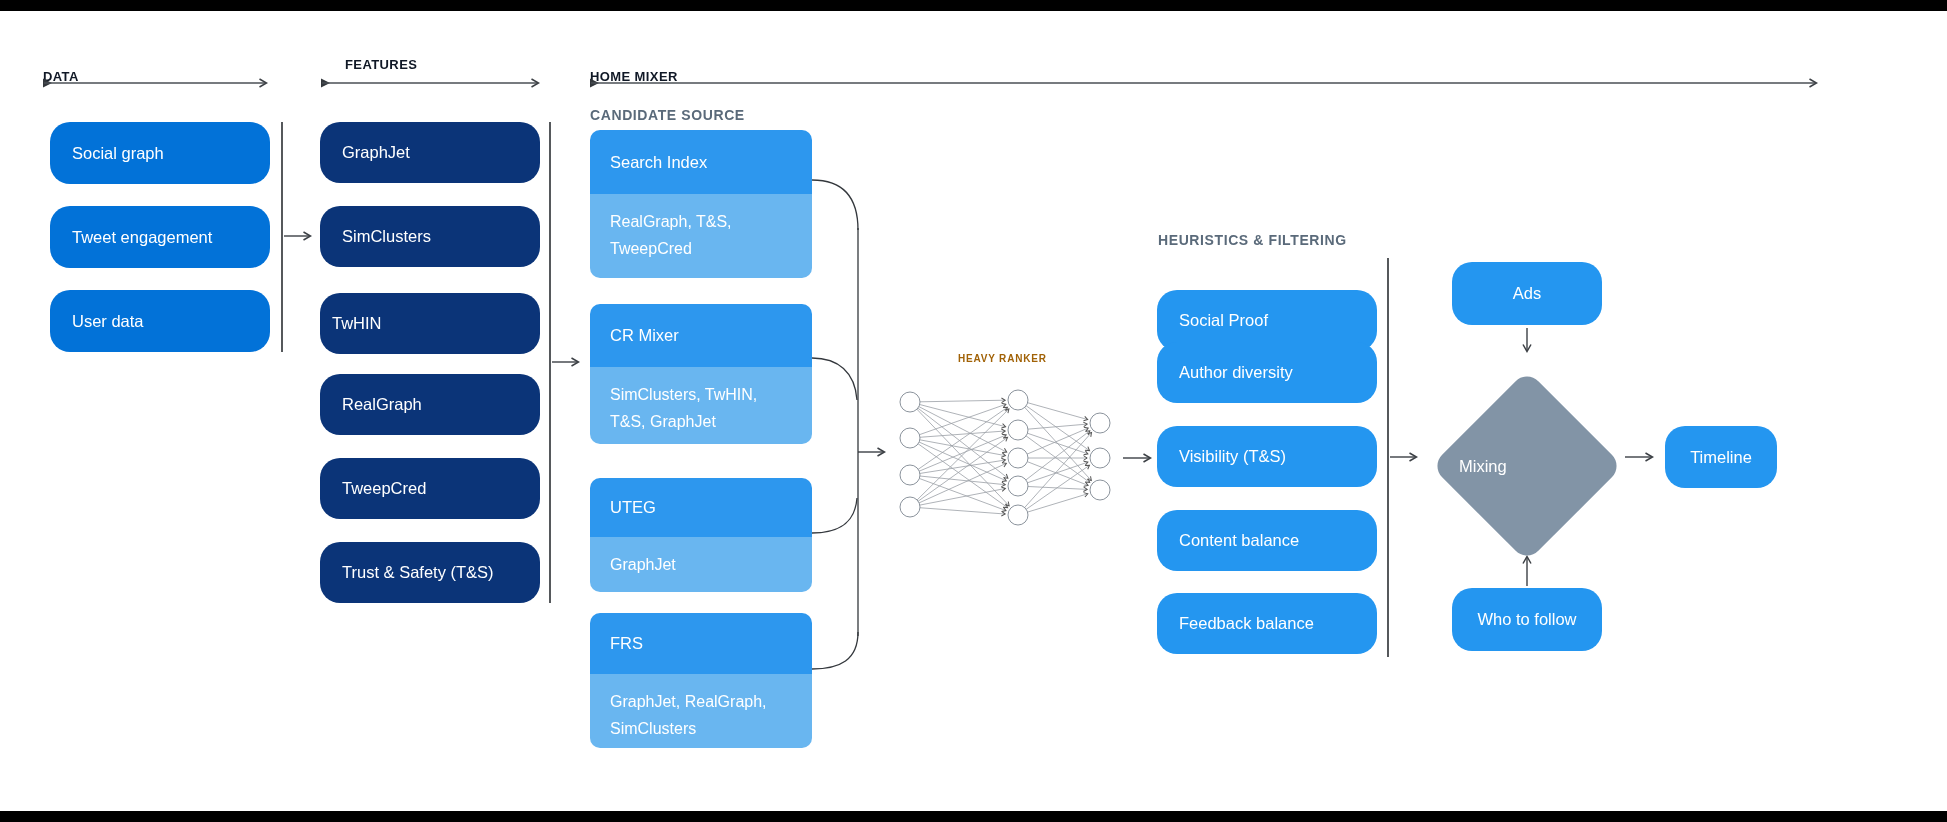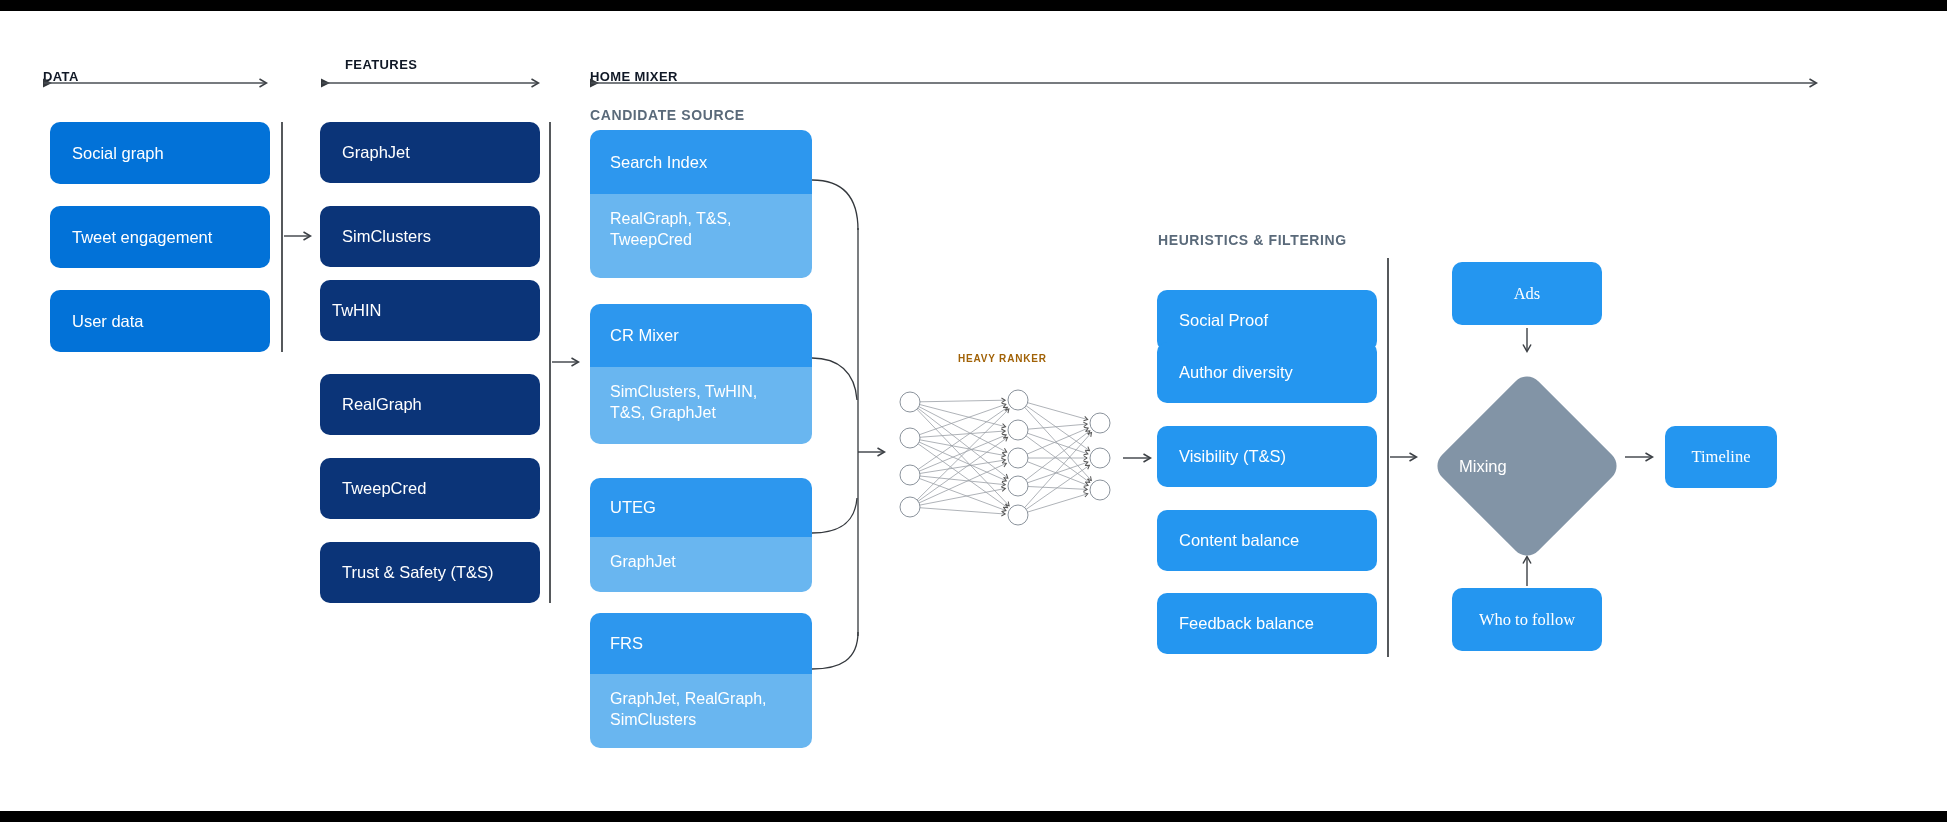--- a/index.html
+++ b/index.html
@@ -3,31 +3,31 @@
 <meta charset="utf-8">
 <style>
   html,body{margin:0;padding:0;background:#000;}
   .stage{position:relative;width:1947px;height:822px;background:#000;overflow:hidden;
          font-family:"Liberation Sans", sans-serif;}
   .canvas{position:absolute;left:0;top:11px;width:1947px;height:800px;background:#ffffff;}
   .abs{position:absolute;}
   .sec-title{font-size:13px;font-weight:bold;color:var(--section-header-text);letter-spacing:.4px;}
   .sub-title{font-size:14px;font-weight:bold;color:var(--subsection-text);letter-spacing:.6px;}
   .hr-title{font-size:10px;font-weight:bold;color:#a16207;letter-spacing:.8px;}
-  .node{position:absolute;border-radius:10px;color:#fff;font-size:16.5px;font-weight:500;
+  .node{position:absolute;border-radius:20px;color:#fff;font-size:16.5px;font-weight:500;
         display:flex;align-items:center;padding-left:22px;box-sizing:border-box;}
-  .node.centered{justify-content:center;padding-left:0;font-family:Liberation Serif, serif;}
+  .node.centered{justify-content:center;padding-left:0;}
   .data-node{background:var(--data-box);width:220px;height:62px;left:50px;}
   .feat-node{background:var(--feature-box);width:220px;height:61px;left:320px;}
   .heur-node{background:var(--filter-box);width:220px;height:61px;left:1157px;}
   .cs-group{position:absolute;left:590px;width:222px;border-radius:10px;overflow:hidden;}
   .cs-head{background:var(--source-header);color:#fff;font-size:16.5px;font-weight:500;
            display:flex;align-items:center;padding-left:20px;}
   .cs-sub{background:var(--source-sub);color:#fff;font-size:16px;font-weight:500;
-          padding:14px 18px 0 20px;line-height:21px;box-sizing:border-box;}
+          padding:14px 18px 0 20px;line-height:27px;box-sizing:border-box;}
   .diamond{position:absolute;left:1459px;top:387px;width:136px;height:136px;background:var(--mix-diamond);
            transform:rotate(45deg);border-radius:16px;}
   .diamond-label{position:absolute;left:1459px;top:387px;width:136px;height:136px;display:flex;
                  align-items:center;justify-content:flex-start;color:#fff;font-size:16.5px;font-weight:500;}
   .blue-btn{background:var(--filter-box);}
   .nn-edge{stroke:#9aa0a6;stroke-width:.8;}
   .nn-node{fill:#fff;stroke:#8b939c;stroke-width:1;}
   .hdr-line{stroke:#4a4f55;stroke-width:1.7;}
   .div-line{stroke:#2b2f33;stroke-width:1.6;}
   .flow{stroke:#3c4045;stroke-width:1.4;fill:none;}
@@ -149,21 +149,21 @@
     <div class="node data-node" style="top:279px;">
         <span>User data</span>
       </div>
 
     <div class="node feat-node" style="top:111px;">
         <span>GraphJet</span>
       </div>
     <div class="node feat-node" style="top:195px;">
         <span>SimClusters</span>
       </div>
-    <div class="node feat-node" style="top:269px;padding-left:12px;">
+    <div class="node feat-node" style="top:282px;padding-left:12px;">
         <span>TwHIN</span>
       </div>
     <div class="node feat-node" style="top:363px;">
         <span>RealGraph</span>
       </div>
     <div class="node feat-node" style="top:447px;">
         <span>TweepCred</span>
       </div>
     <div class="node feat-node" style="top:531px;">
         <span>Trust &amp; Safety (T&amp;S)</span>

